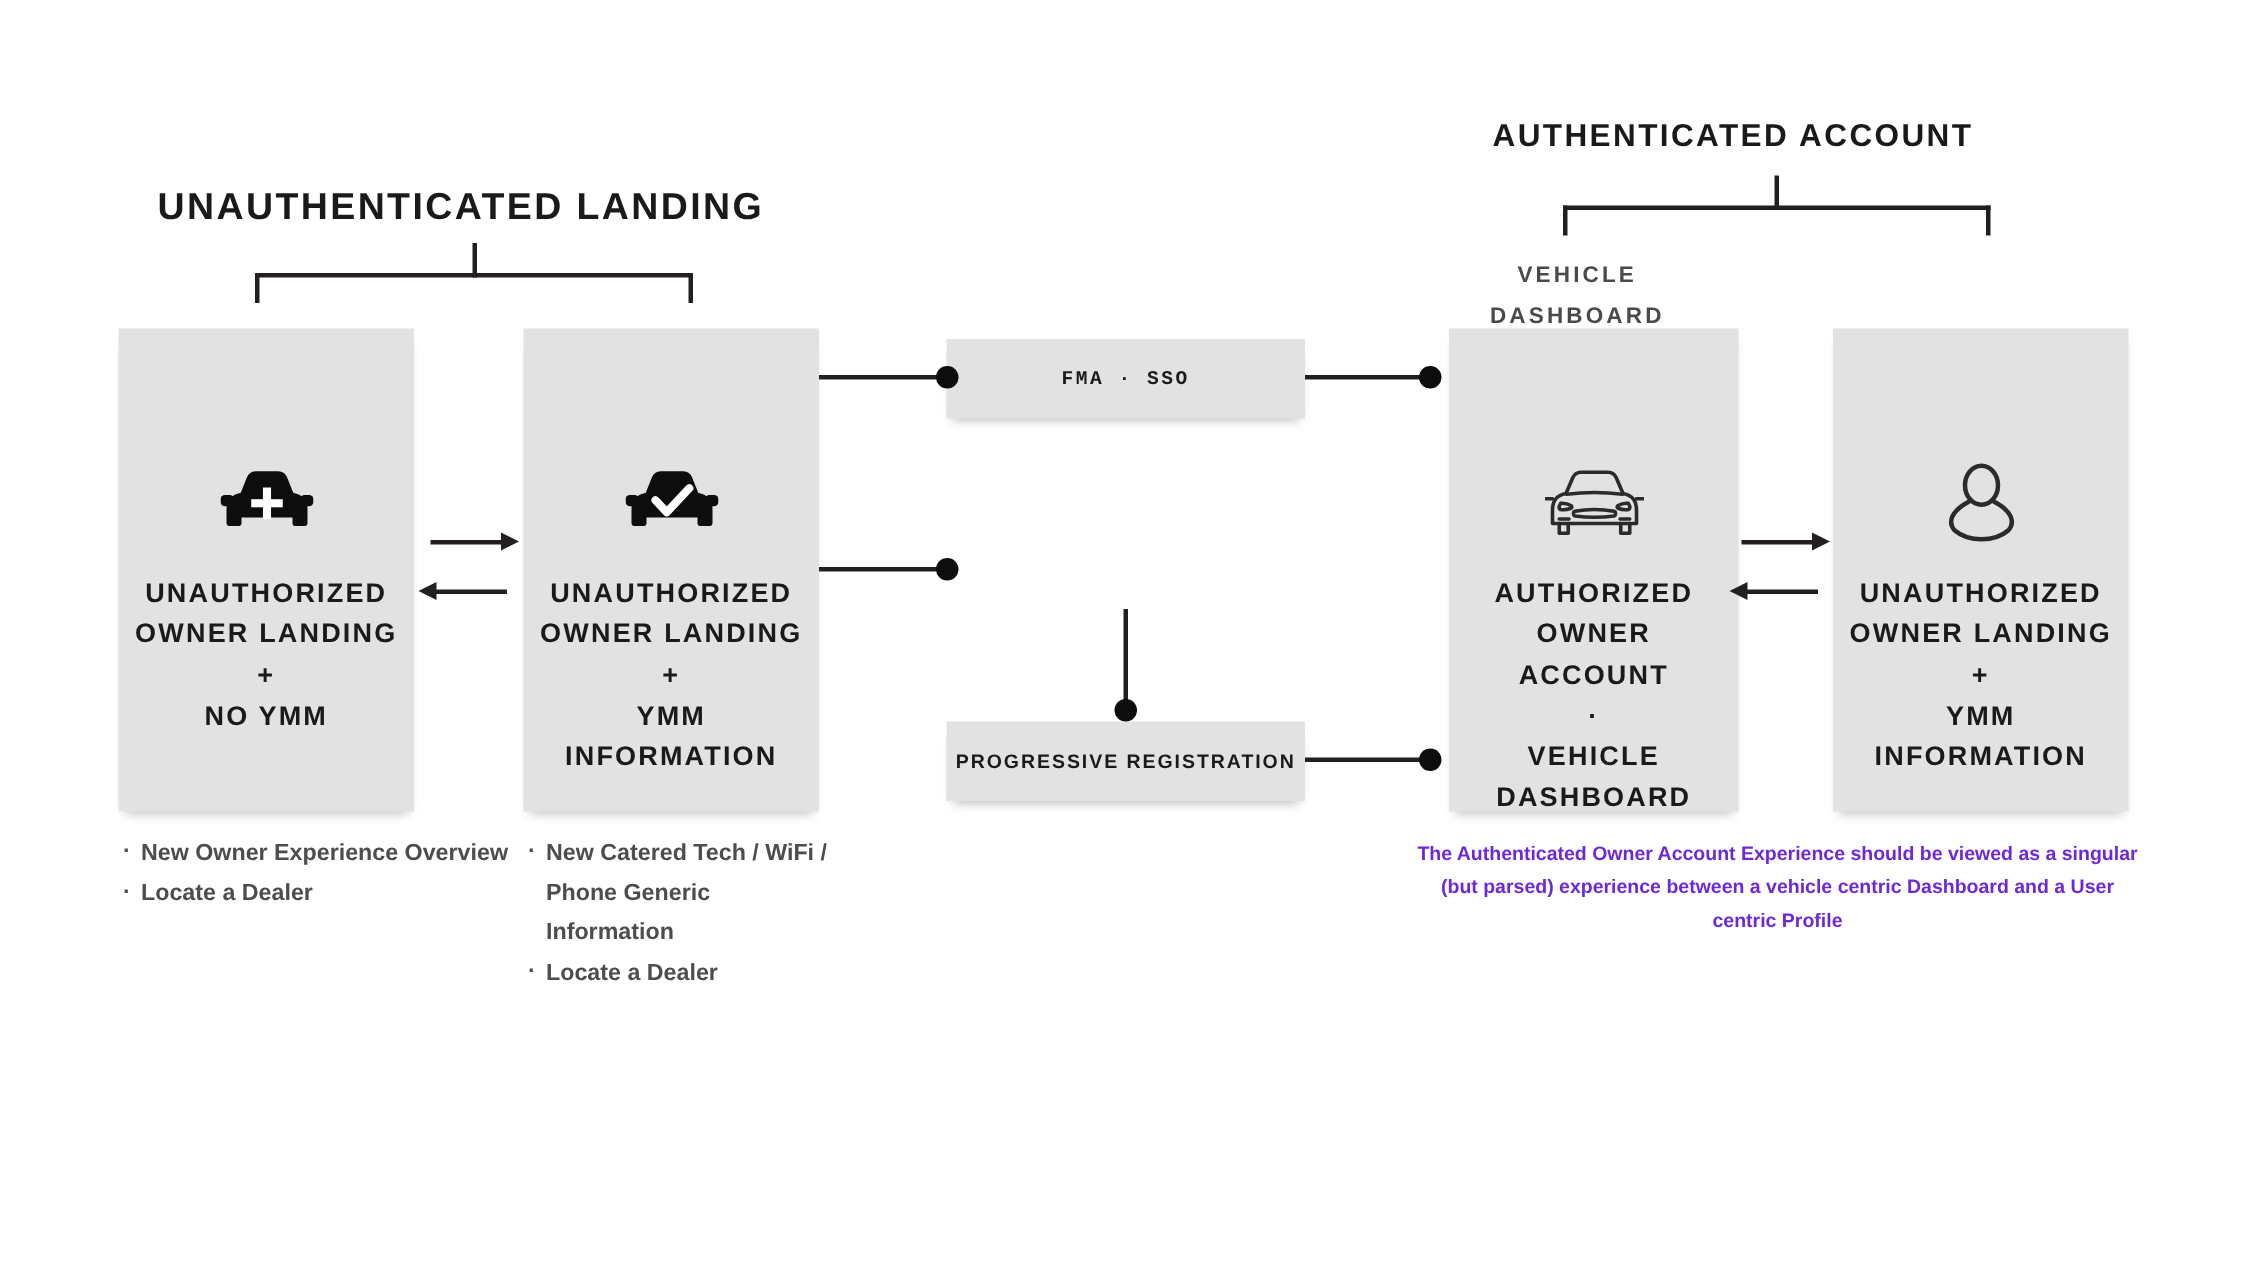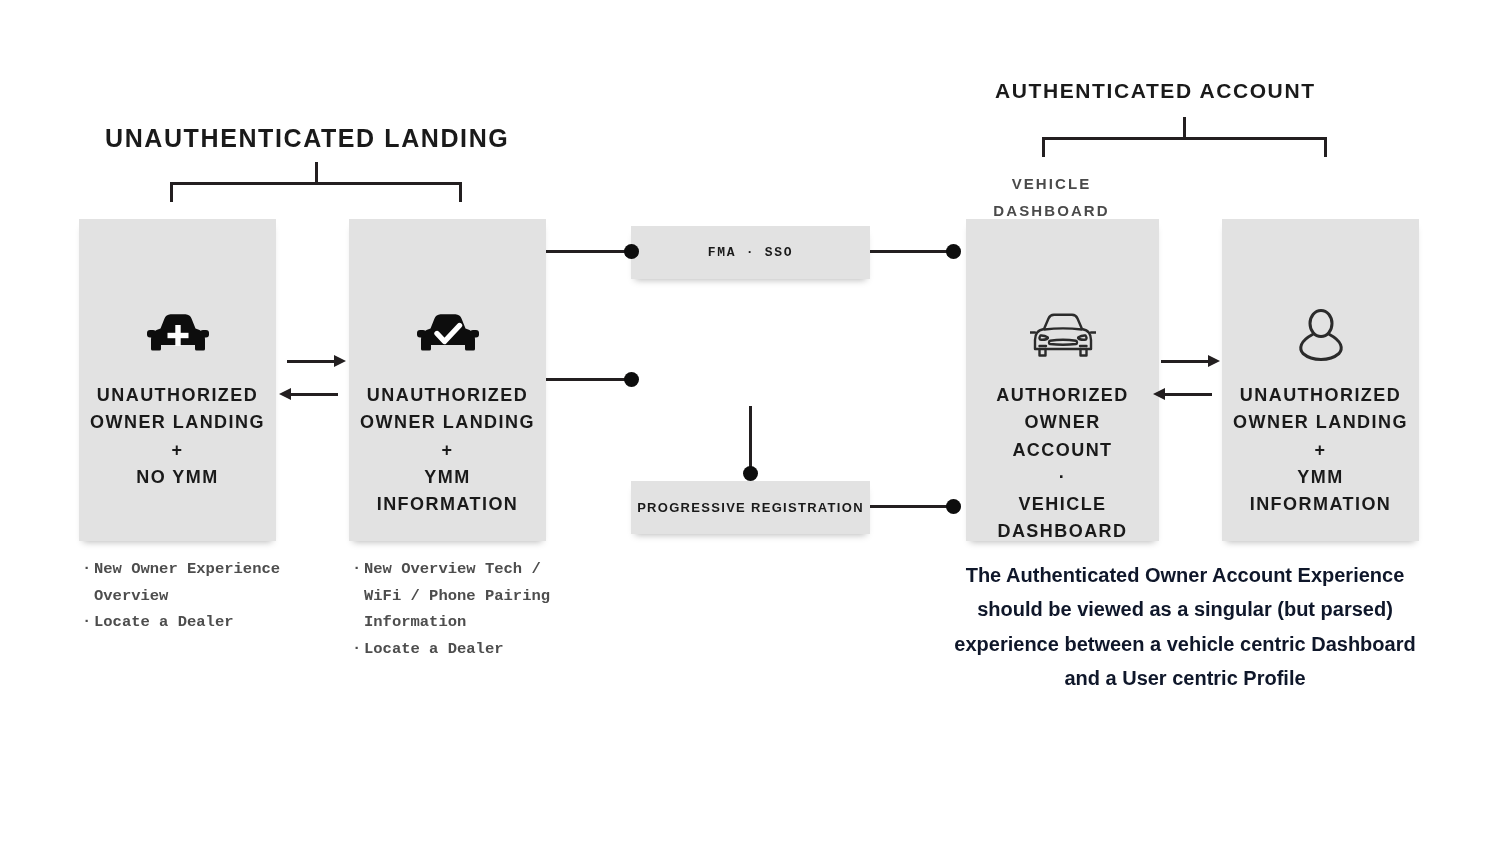--- a/index.html
+++ b/index.html
@@ -198,41 +198,40 @@
   }
   .notes ul {
     list-style: none;
     margin: 0;
     padding: 0;
   }
   .notes li {
     position: relative;
     padding-left: 12px;
     margin: 0;
-    font-family: Liberation Mono, monospace;
   }
   .notes li::before {
     content: "\00B7";
     position: absolute;
     left: 0;
     top: -1px;
     font-weight: 700;
   }
   #notes-left  { left: 82px;  top: 556px; width: 260px; }
   #notes-mid   { left: 352px; top: 556px; width: 210px; }
 
   #note-auth {
     position: absolute;
     left: 940px;
     top: 558px;
     width: 490px;
     text-align: center;
-    font-size: 20px;
-    font-weight: 700;
-    color: #0f172a;
+    font-size: 13px;
+    font-weight: 700;
+    color: #6d28d9;
     line-height: 1.72;
   }
 
   svg { display: block; }
 </style>
 </head>
 <body>
 
 <div id="stage">
 
@@ -374,20 +373,20 @@
 
   <div class="notes" id="notes-left">
     <ul>
       <li>New Owner Experience Overview</li>
       <li>Locate a Dealer</li>
     </ul>
   </div>
 
   <div class="notes" id="notes-mid">
     <ul>
-      <li>New Overview Tech / WiFi / Phone Pairing Information</li>
+      <li>New Catered Tech / WiFi / Phone Generic Information</li>
       <li>Locate a Dealer</li>
     </ul>
   </div>
 
   <div id="note-auth">The Authenticated Owner Account Experience should be viewed as a singular (but parsed) experience between a vehicle centric Dashboard and a User centric Profile</div>
 
 </div>
 
 </body></html>

